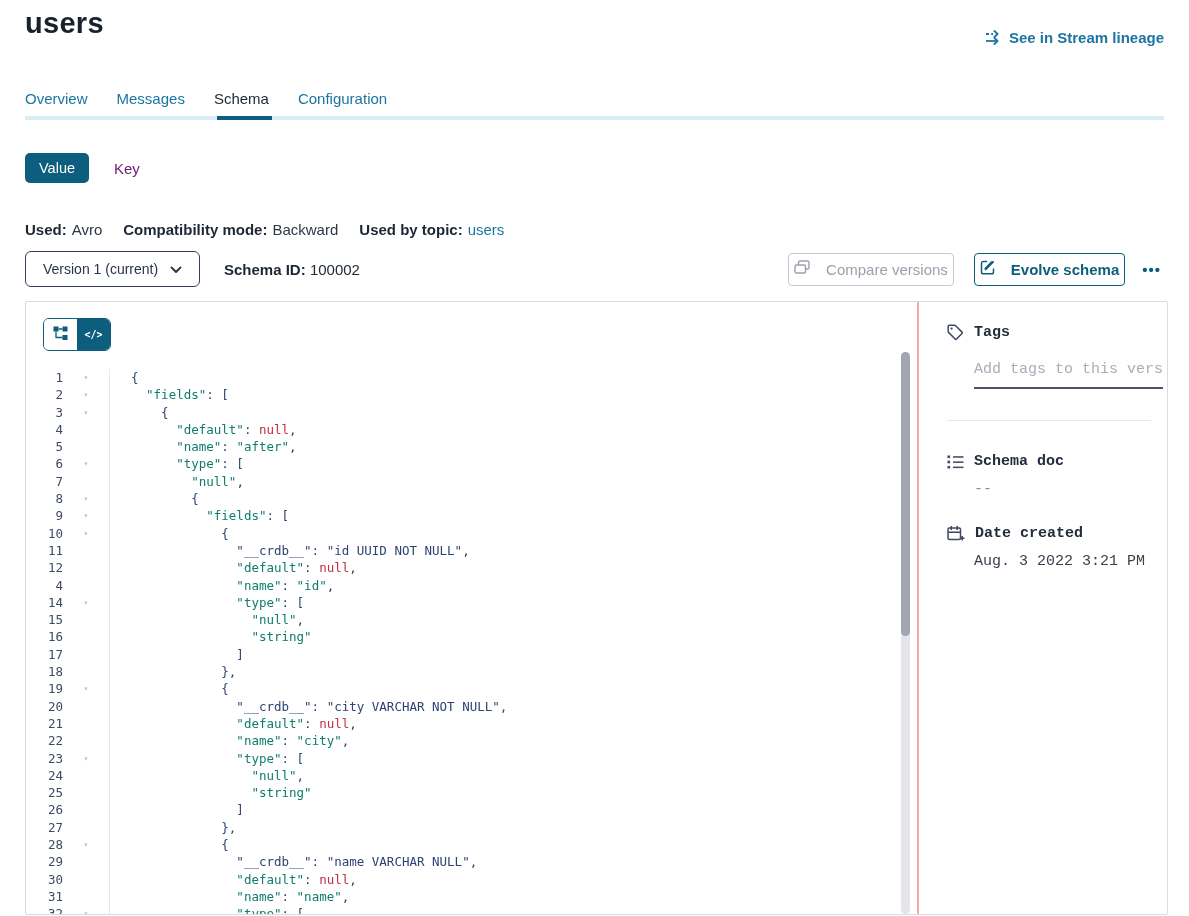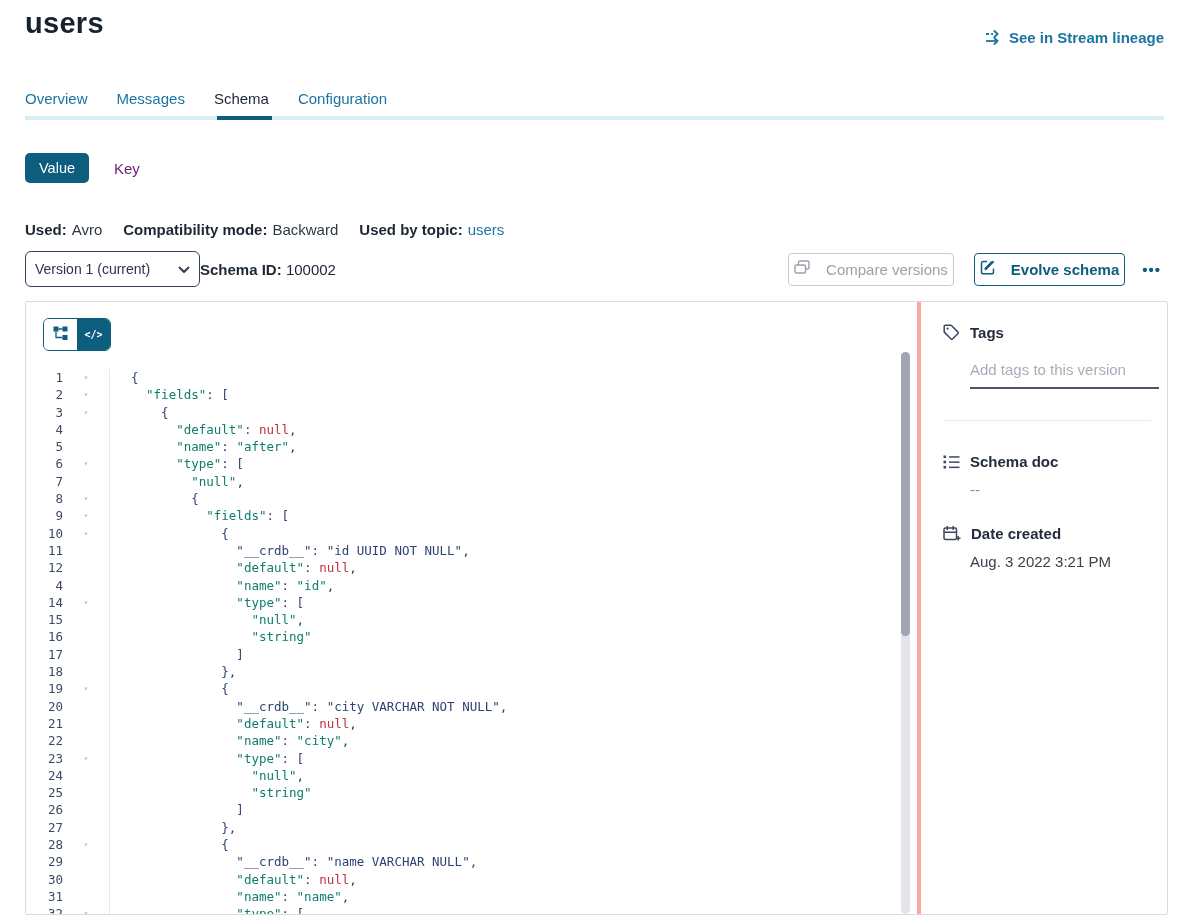--- a/index.html
+++ b/index.html
@@ -42,23 +42,23 @@
   .meta-row b { font-weight:700; color:#1d2734; }
   .meta-row .v { margin-left:5px; color:#2c3847; }
   .meta-row .sep { width:21px; }
   .topic-link { margin-left:5px; color:var(--link-blue); cursor:pointer; }
 
   
   .version-row { margin-top:13px; display:flex; align-items:center; height:36px; }
   .version-select {
     width:175px; height:36px; border:1.5px solid #35405c; border-radius:6px;
     display:flex; align-items:center; justify-content:space-between;
-    padding:0 9px; font-size:14px; color:#2b3545; cursor:pointer; background:#fff;
-  }
-  .schema-id { margin-left:0; font-size:15px; }
+    padding:0 17px; font-size:14px; color:#2b3545; cursor:pointer; background:#fff;
+  }
+  .schema-id { margin-left:24px; font-size:15px; }
   .schema-id b { font-weight:700; color:#1d2734; }
   .spacer { flex:1; }
   .btn {
     display:flex; align-items:center; gap:16px; height:33px; border-radius:4px;
     background:#fff; font-family:Liberation Sans, sans-serif; font-size:15px; cursor:pointer; padding:0 5px;
   }
   .btn-compare { border:1px solid #c6cad1; color:var(--disabled-text); font-weight:500; margin-right:20px; }
   .btn-evolve { border:1px solid var(--accent-teal); color:var(--accent-teal); font-weight:700; }
   .more-btn {
     margin-left:17px; margin-right:3px; color:var(--accent-teal);
@@ -86,21 +86,21 @@
   .fold { width:46px; text-align:center; color:#9cc7e2; font-size:8px; line-height:17.3px; flex:none; cursor:pointer; }
   .ct { white-space:pre; padding-left:21px; }
   .tk-d { color:var(--code-punct); }
   .tk-t { color:var(--code-key-string); }
   .tk-r { color:var(--code-null); }
 
   .sb-track { position:absolute; top:50px; right:7px; bottom:0; width:9px; background:#e4e5ea; border-radius:5px; }
   .sb-thumb { position:absolute; top:0; left:0; width:9px; height:284px; background:#a2a5b2; border-radius:5px; cursor:pointer; }
 
   
-  .sidebar { width:250px; border-left:4px solid #fca5a5; padding:22px 16px 0 22px; }
+  .sidebar { width:250px; border-left:2px solid #fca5a5; padding:22px 16px 0 28px;font-family:Liberation Mono, monospace; }
   .sb-head { display:flex; align-items:center; gap:10px; font-size:15px; font-weight:700; color:#242d3c; }
   .sb-head svg { display:block; flex:none; }
   .tags-input {
     display:block; margin:20px 0 0 27px; width:189px; border:none; outline:none;
     border-bottom:2px solid #4d5468; padding:0 0 9px 0; font-size:15px; font-family:inherit; color:#2c3847;
   }
   .tags-input::placeholder { color:#a9adb8; }
   .sb-divider { margin-top:31px; border:none; border-top:1px solid #e6e7ea; }
   .mt-doc { margin-top:32px; }
   .mt-date { margin-top:27px; }

